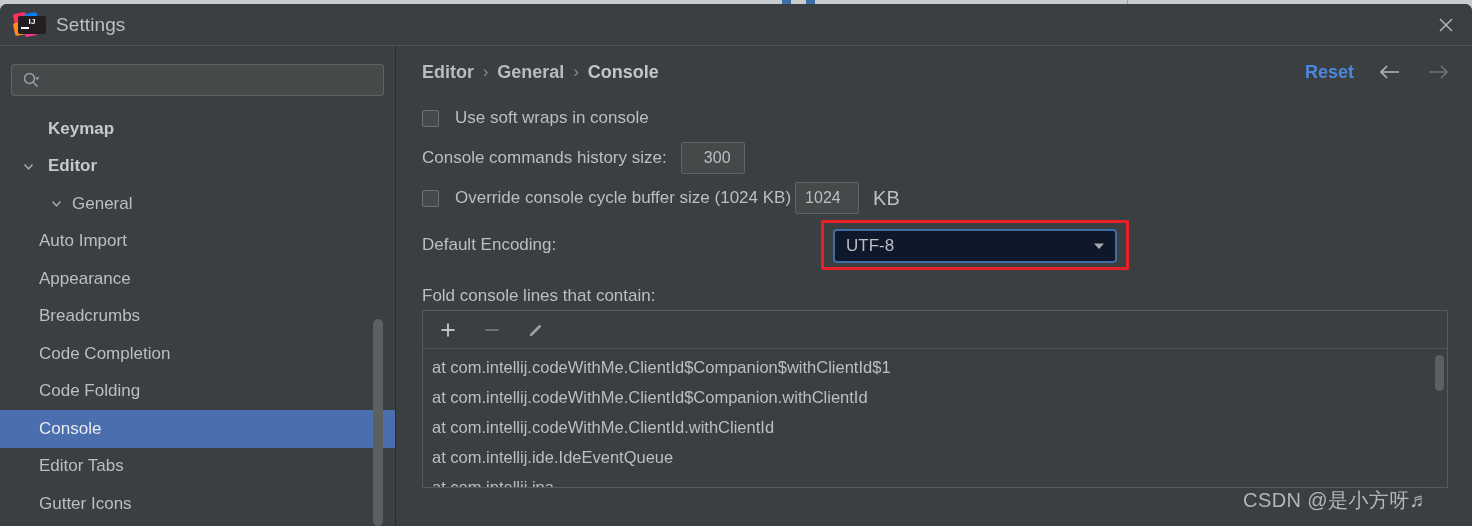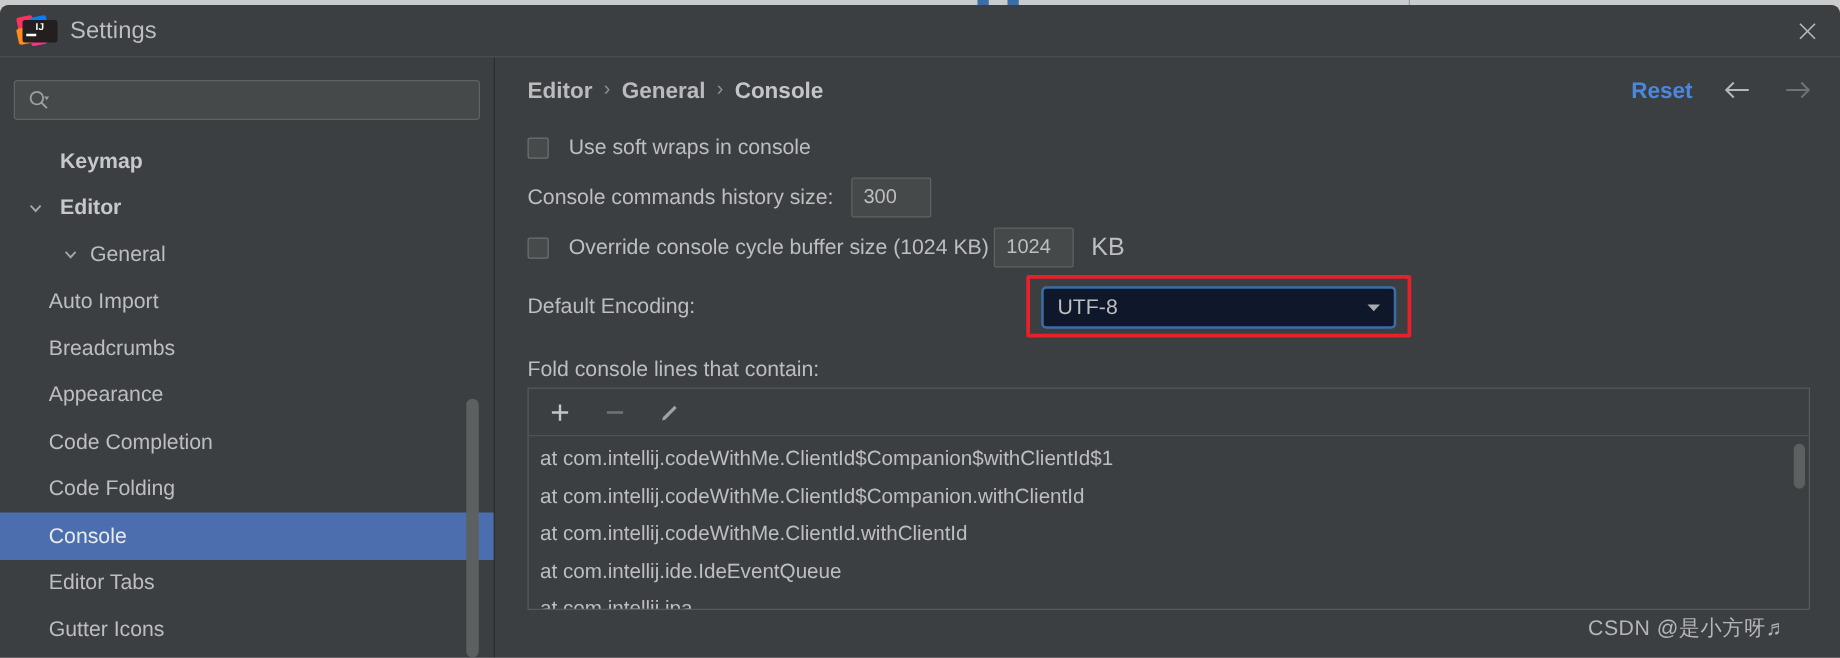--- a/index.html
+++ b/index.html
@@ -169,21 +169,21 @@
     width: 64px; height: 32px;
     background: #45494a;
     border: 1px solid #5f6365;
     border-radius: 2px;
     color: #bcbec0;
     font-family: "Liberation Sans", sans-serif;
     font-size: 16px;
     padding-left: 9px;
     outline: none;
   }
-  #history-size-field { margin-left: 14px; }
+  #history-size-field { margin-left: 14px; text-align: center; }
   #buffer-size-field  { margin-left: 4px; }
   #kb-unit { margin-left: 14px; color: #bcbec0; font-size: 20px; }
 
   
   #encoding-row { position: relative; height: 54px; display: flex; align-items: center; }
   #encoding-highlight {
     position: absolute;
     left: 399px; top: 2px;
     width: 308px; height: 50px;
     border: 3px solid #e8202a;
@@ -237,21 +237,21 @@
   #list-scrollbar {
     position: absolute; right: 3px; top: 44px;
     width: 9px; height: 36px;
     background: #5c6061; border-radius: 5px;
   }
 
   #watermark {
     position: absolute;
     right: 42px; bottom: 12px;
     color: #b3b5b7;
-    font-size: 17px;
+    font-size: 20px;
     letter-spacing: 0.4px;
     pointer-events: none;
   }
 </style>
 </head>
 <body>
 
 <div id="bg-strip"></div>
 <div id="bg-tab-a"></div>
 <div id="bg-tab-b"></div>
@@ -309,24 +309,24 @@
               <svg width="13" height="13" viewBox="0 0 13 13">
                 <polyline points="2.5,4.5 6.5,8.8 10.5,4.5" fill="none" stroke="currentColor" stroke-width="1.5"></polyline>
               </svg>
             </span>
             <span>General</span>
           </div>
           <div class="tree-row lvl2">
             <span>Auto Import</span>
           </div>
           <div class="tree-row lvl2">
+            <span>Appearance</span>
+          </div>
+          <div class="tree-row lvl2">
             <span>Breadcrumbs</span>
-          </div>
-          <div class="tree-row lvl2">
-            <span>Appearance</span>
           </div>
           <div class="tree-row lvl2">
             <span>Code Completion</span>
           </div>
           <div class="tree-row lvl2">
             <span>Code Folding</span>
           </div>
           <div class="tree-row lvl2 selected">
             <span>Console</span>
           </div>

